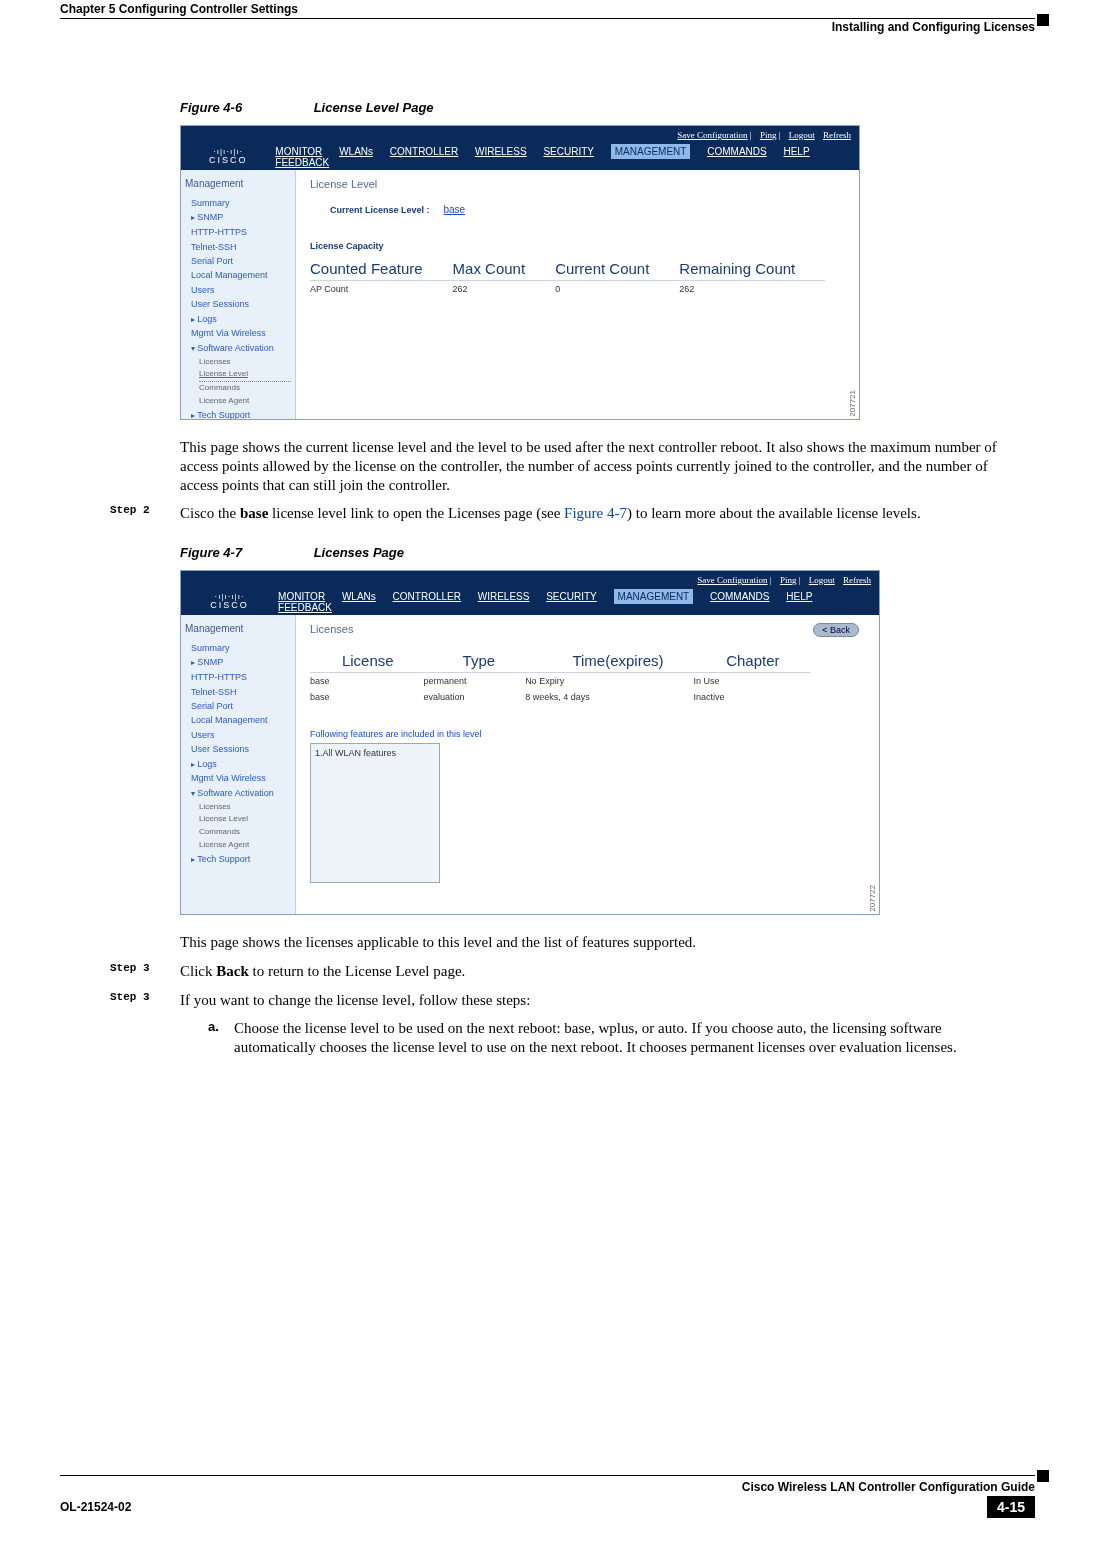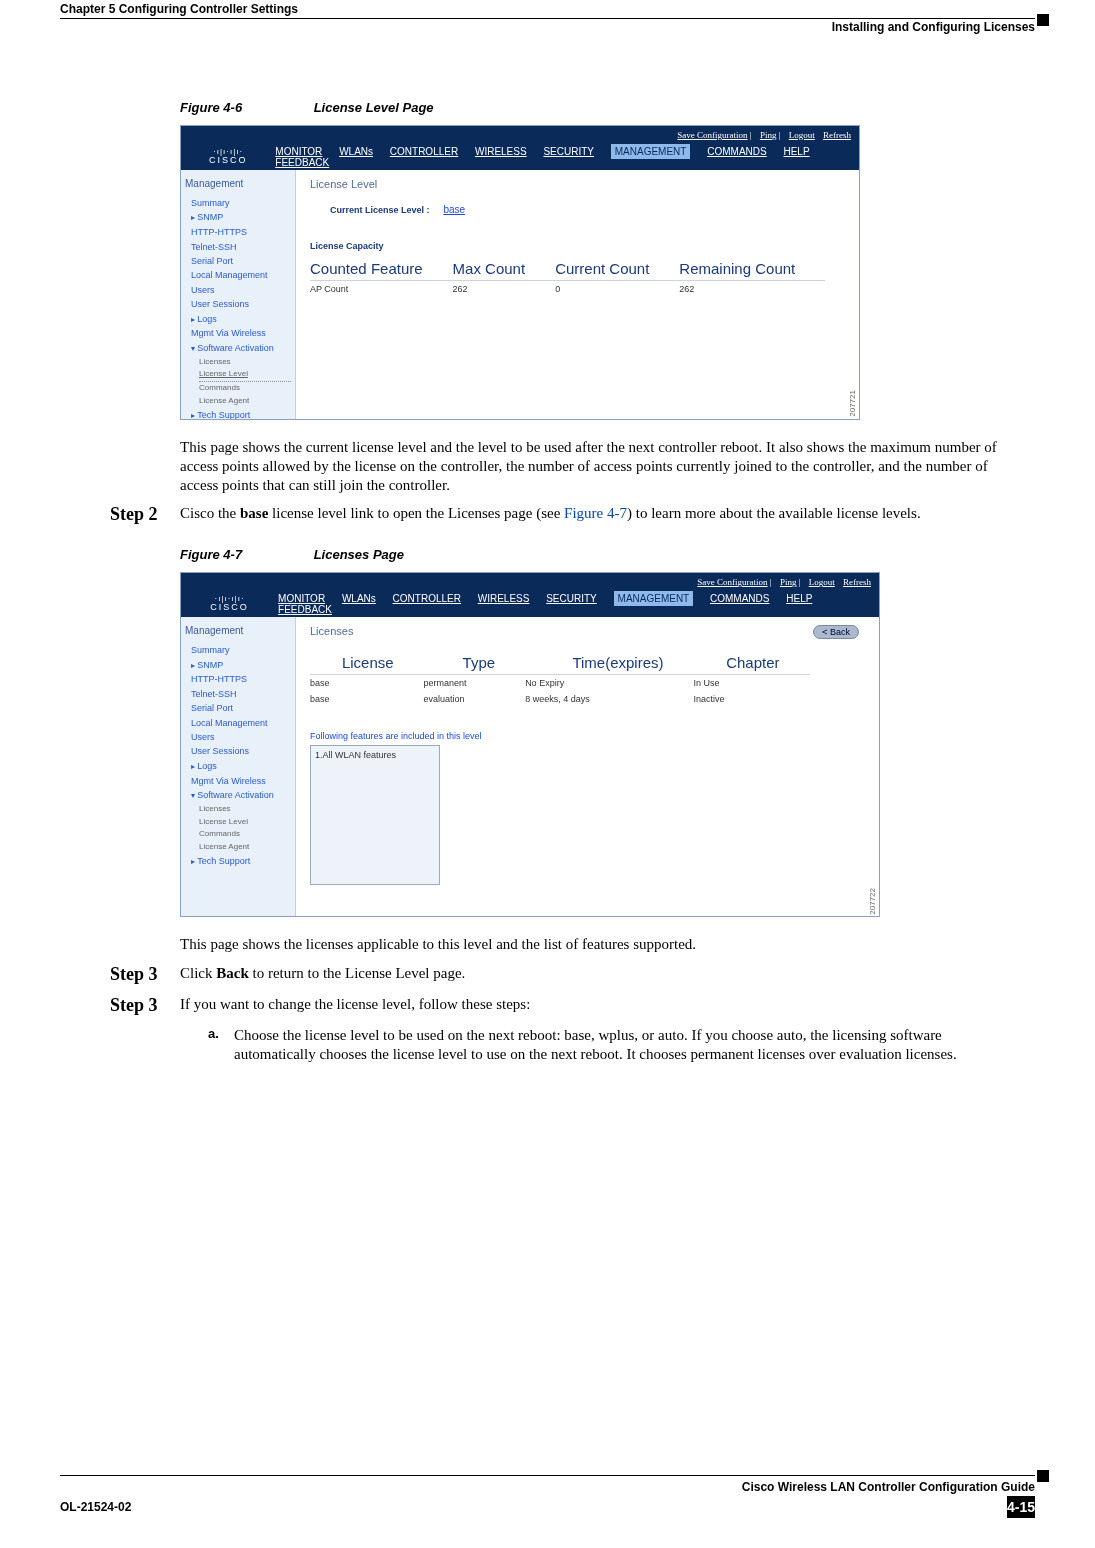--- a/index.html
+++ b/index.html
@@ -51,36 +51,36 @@
   .shot-main .pgtitle { font-size:11px; color:#506a9a; margin-bottom:14px;}
   .shot-main .bold { font-weight:bold; color:#1a3a7a; font-size:9px;}
   .shot-main .bluelink { color:#1a4ae0; text-decoration:underline;}
   .shot-main table.cap { font-size:9px; border-collapse:collapse; margin-top:6px;}
   .shot-main table.cap th { color:#1a3a7a; font-weight:normal; text-align:right; padding:3px 30px 3px 0; border-bottom:1px solid #ccd4e2; font-size:15px;}
   .shot-main table.cap td { padding:3px 30px 3px 0; color:#333; font-size:9px;}
   .shot-sidecode { position:absolute; right:2px; bottom:2px; font-size:8px; color:#666; writing-mode:vertical-rl; transform:rotate(180deg); font-family:Arial;}
   .backbtn { position:absolute; right:20px; top:8px; background:#aab9cc; border:1px solid #7a8aa0; color:#003; font-size:9px; padding:1px 8px; border-radius:7px;}
   .body-para { font-size:15px; line-height:1.25; margin:18px 0 10px 0; }
   .step-row { display:flex; margin:8px 0 10px 0; align-items:flex-start; }
-  .step-row .step { font-family: Liberation Serif, serif; font-weight:bold; font-size:18px; width:70px; margin-left:-70px; flex-shrink:0;}
+  .step-row .step { font-family: Liberation Mono, monospace; font-weight:bold; font-size:11px; width:70px; margin-left:-70px; flex-shrink:0;}
   .step-row .txt { font-size:15px; line-height:1.25; }
   .step-row .txt .bold { font-weight:bold; }
   .xref { color:#0645AD; }
   .sub-row { display:flex; margin:6px 0 6px 28px; }
   .sub-row .sub { font-family: Arial, Helvetica, sans-serif; font-weight:bold; font-size:13px; width:26px; flex-shrink:0;}
   .sub-row .txt { font-size:15px; line-height:1.25; }
   .footer {
     position:absolute; left:60px; right:60px; bottom:30px;
     border-top:1px solid #000; padding-top:4px;
     font-family: Arial, Helvetica, sans-serif;
   }
   .footer .title { text-align:right; font-weight:bold; font-size:12px; }
   .footer .row2 { display:flex; justify-content:space-between; align-items:center; margin-top:2px;}
   .footer .ol { font-weight:bold; font-size:12px; }
-  .footer .pagenum { background:#000; color:#fff; font-weight:bold; padding:3px 0; font-size:14px;}
+  .footer .pagenum { background:#000; color:#fff; font-weight:bold; padding:3px 10px; font-size:14px;}
   .footer .tick { position:absolute; right:-14px; top:-6px; width:12px; height:12px; background:#000;}
   .listbox { border:1px solid #9ab; background:#eef3fa; width:130px; height:140px; font-size:9px; padding:4px; color:#333; margin-top:4px;}
 </style>
 </head>
 <body>
 
 <div class="top-left">Chapter 5      Configuring Controller Settings</div>
 <div class="top-rule"></div>
 <div class="right-tick"></div>
 <div class="top-right">Installing and Configuring Licenses</div>

